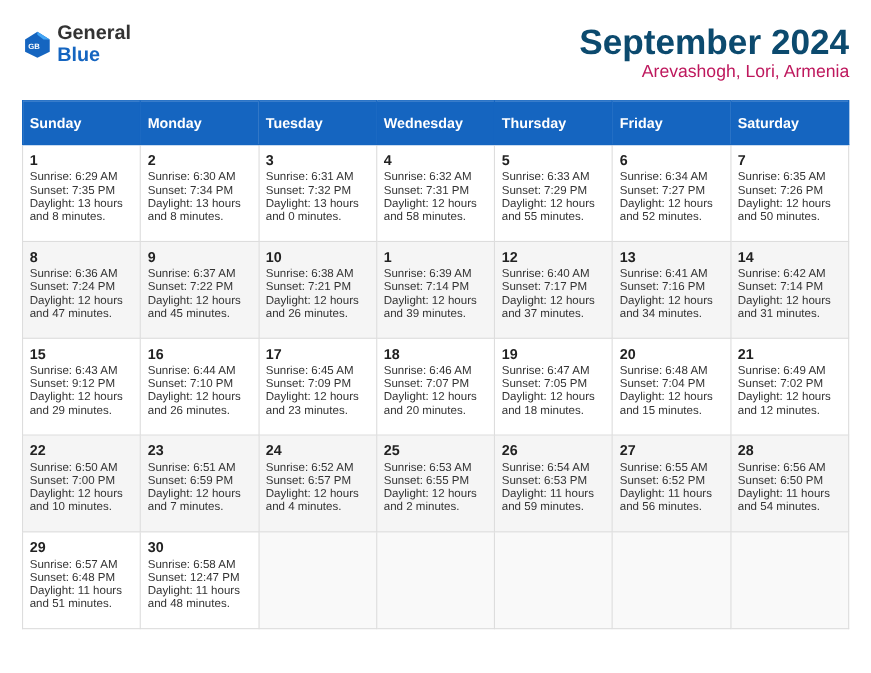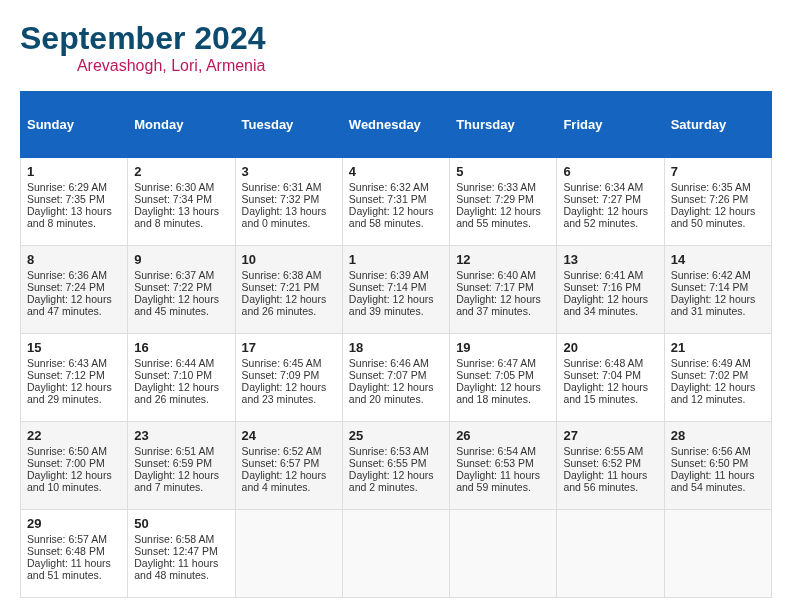--- a/index.html
+++ b/index.html
@@ -46,21 +46,21 @@
     }
     table {
       width: 100%;
       border-collapse: collapse;
       font-size: 11px;
     }
     thead tr th {
       background-color: #1565c0;
       color: #fff;
       text-align: left;
-      padding: 25px 6px;
+      padding: 12px 6px;
       font-size: 13px;
       font-weight: bold;
       border: 1px solid #1565c0;
     }
     tbody tr td {
       vertical-align: top;
       padding: 6px 6px;
       border: 1px solid #ddd;
       width: calc(100% / 7);
       height: 88px;
@@ -79,20 +79,31 @@
       margin-bottom: 2px;
     }
     .cell-empty {
       background: #f9f9f9;
     }
   </style>
 </head>
 <body>
 
 <div class="header">
+  <div class="logo">
+    <svg class="logo-icon" viewBox="0 0 40 40" xmlns="http://www.w3.org/2000/svg">
+      <polygon points="20,4 36,14 36,30 20,38 4,30 4,14" fill="#1565c0"></polygon>
+      <polygon points="20,4 36,14 28,14 20,8" fill="#42a5f5"></polygon>
+      <text x="8" y="26" font-size="10" fill="white" font-weight="bold">GB</text>
+    </svg>
+    <div class="logo-text">
+      <span class="general">General</span><br>
+      <span class="blue">Blue</span>
+    </div>
+  </div>
   <div class="title-block">
     <div class="month-year">September 2024</div>
     <div class="location">Arevashogh, Lori, Armenia</div>
   </div>
 </div>
 
 <table>
   <thead>
     <tr id="col-headers">
         <th>Sunday</th>
@@ -204,21 +215,21 @@
           <div>Sunrise: 6:42 AM</div>
           <div>Sunset: 7:14 PM</div>
           <div>Daylight: 12 hours</div>
           <div>and 31 minutes.</div>
         </td>
       </tr>
       <tr>
         <td>
           <span class="day-num">15</span>
           <div>Sunrise: 6:43 AM</div>
-          <div>Sunset: 7:12 PM</div>
+          <div>Sunset: 9:12 PM</div>
           <div>Daylight: 12 hours</div>
           <div>and 29 minutes.</div>
         </td>
         <td>
           <span class="day-num">16</span>
           <div>Sunrise: 6:44 AM</div>
           <div>Sunset: 7:10 PM</div>
           <div>Daylight: 12 hours</div>
           <div>and 26 minutes.</div>
         </td>
@@ -311,21 +322,21 @@
       </tr>
       <tr>
         <td>
           <span class="day-num">29</span>
           <div>Sunrise: 6:57 AM</div>
           <div>Sunset: 6:48 PM</div>
           <div>Daylight: 11 hours</div>
           <div>and 51 minutes.</div>
         </td>
         <td>
-          <span class="day-num">50</span>
+          <span class="day-num">30</span>
           <div>Sunrise: 6:58 AM</div>
           <div>Sunset: 12:47 PM</div>
           <div>Daylight: 11 hours</div>
           <div>and 48 minutes.</div>
         </td>
         <td class="cell-empty"></td>
         <td class="cell-empty"></td>
         <td class="cell-empty"></td>
         <td class="cell-empty"></td>
         <td class="cell-empty"></td>

